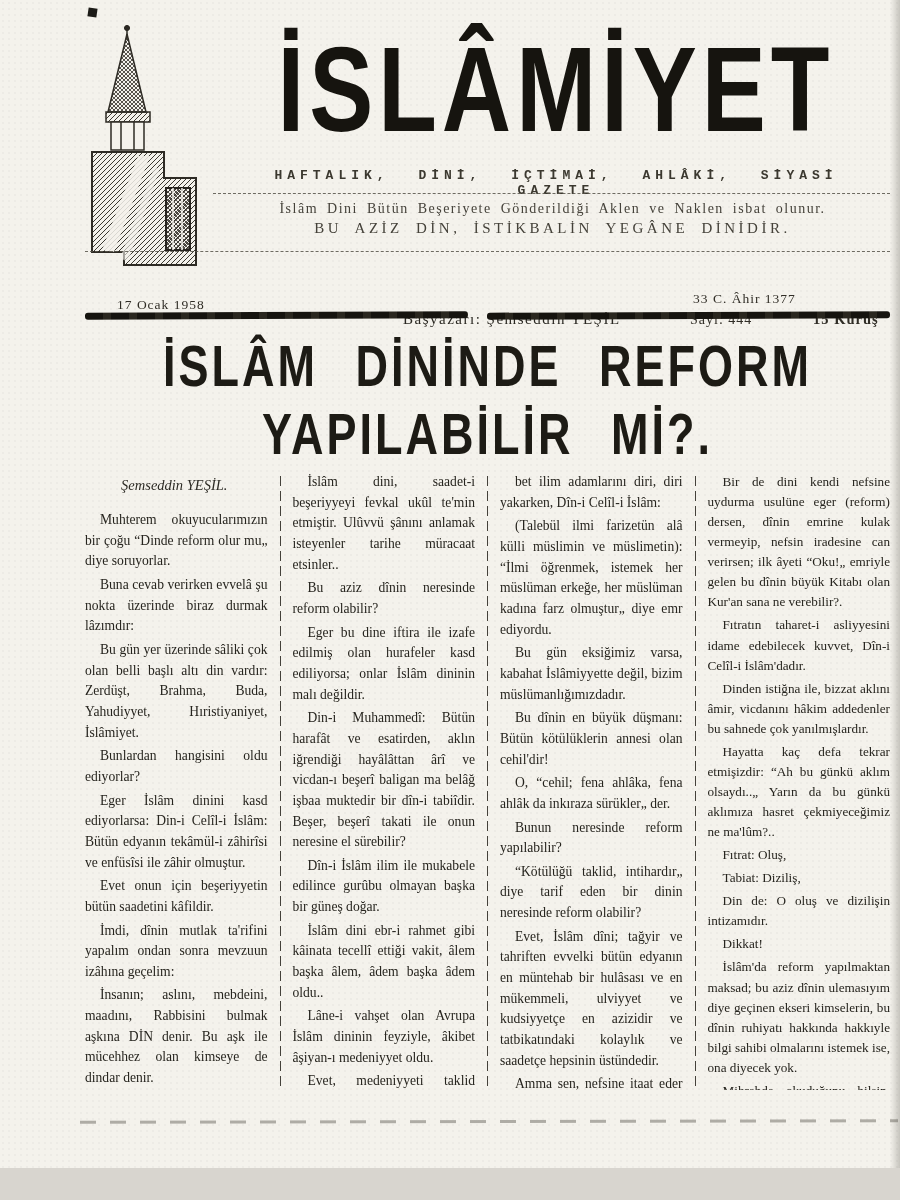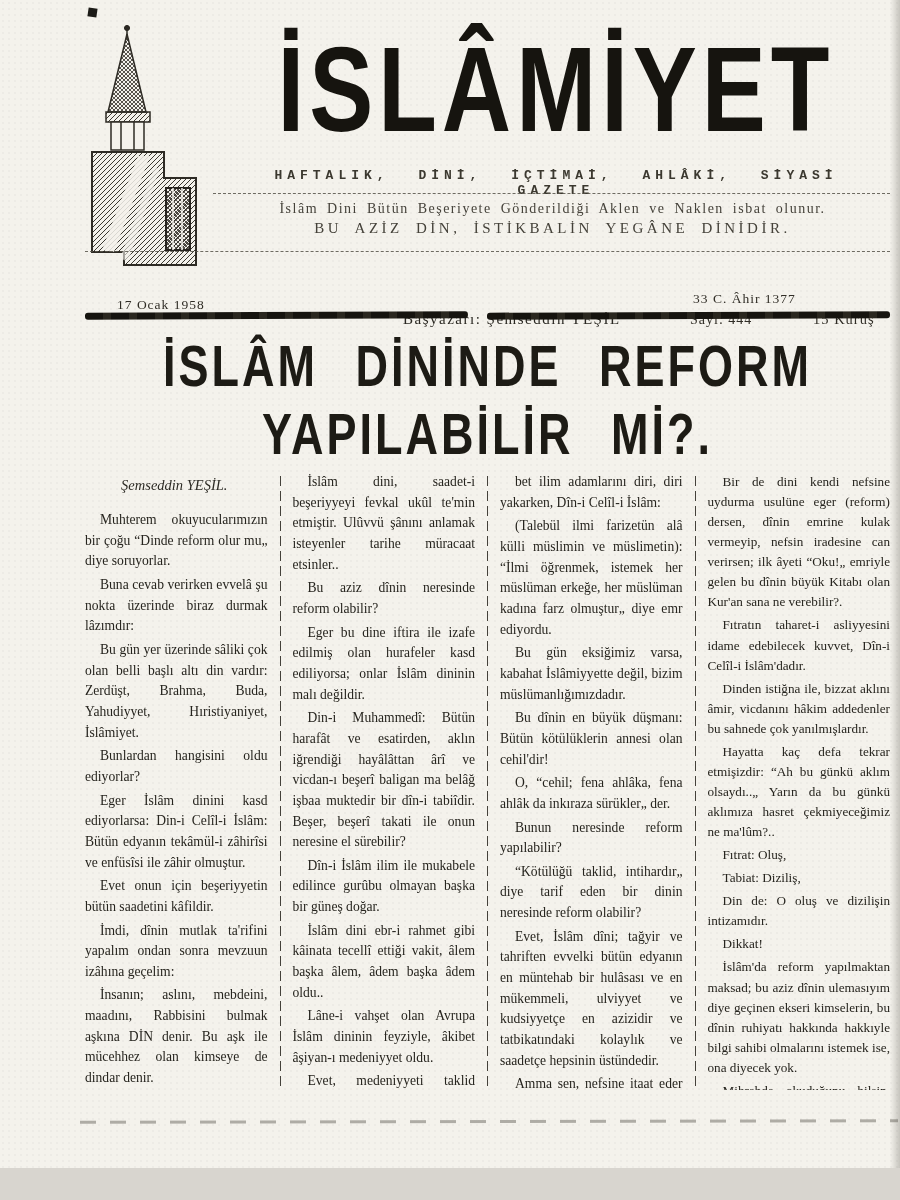--- a/index.html
+++ b/index.html
@@ -32,21 +32,21 @@
   .rule1{left:213px;top:193px;width:677px;}
   .rule2{left:85px;top:251px;width:805px;}
   .motto{position:absolute;left:215px;top:201px;width:675px;text-align:center;color:#45423a;}
   .motto1{font-size:14px;letter-spacing:1.5px;word-spacing:4px;}
   .motto2{font-size:15px;letter-spacing:3.5px;word-spacing:6px;margin-top:3px;}
   .dateline{position:absolute;left:85px;top:256px;width:805px;height:52px;font-size:13.5px;color:#302d26;margin-top:33px;}
   .date-greg{position:absolute;left:32px;top:8px;letter-spacing:1px;}
   .editor{position:absolute;left:318px;top:22px;font-size:15px;letter-spacing:1.5px;color:#2a2822;}
   .date-hijri{position:absolute;left:608px;top:2px;letter-spacing:1px;}
   .issue{position:absolute;left:605px;top:23px;font-size:14px;letter-spacing:1px;}
-  .price{position:absolute;left:728px;top:22px;font-size:14.5px;font-weight:normal;letter-spacing:1px;}
+  .price{position:absolute;left:728px;top:22px;font-size:14.5px;font-weight:bold;letter-spacing:1px;}
   .bar{position:absolute;top:312px;height:7px;border-radius:3px;
     background:repeating-linear-gradient(90deg,#16140f 0 18px,#2a271f 18px 26px);}
   .bar-left{left:85px;width:383px;transform:rotate(-0.25deg);}
   .bar-right{left:487px;width:403px;transform:rotate(-0.2deg);}
   .headline{position:absolute;left:85px;top:334px;width:805px;text-align:center;
     font-family:"Liberation Sans","DejaVu Sans",sans-serif;font-weight:800;color:#1d1b15;}
   .headline .hl{font-size:45px;letter-spacing:3px;word-spacing:22px;
     transform:scaleY(1.28);transform-origin:top center;white-space:nowrap;}
   .headline .hl2{margin-top:16px;}
   .cols{position:absolute;left:85px;top:472px;width:805px;height:618px;

